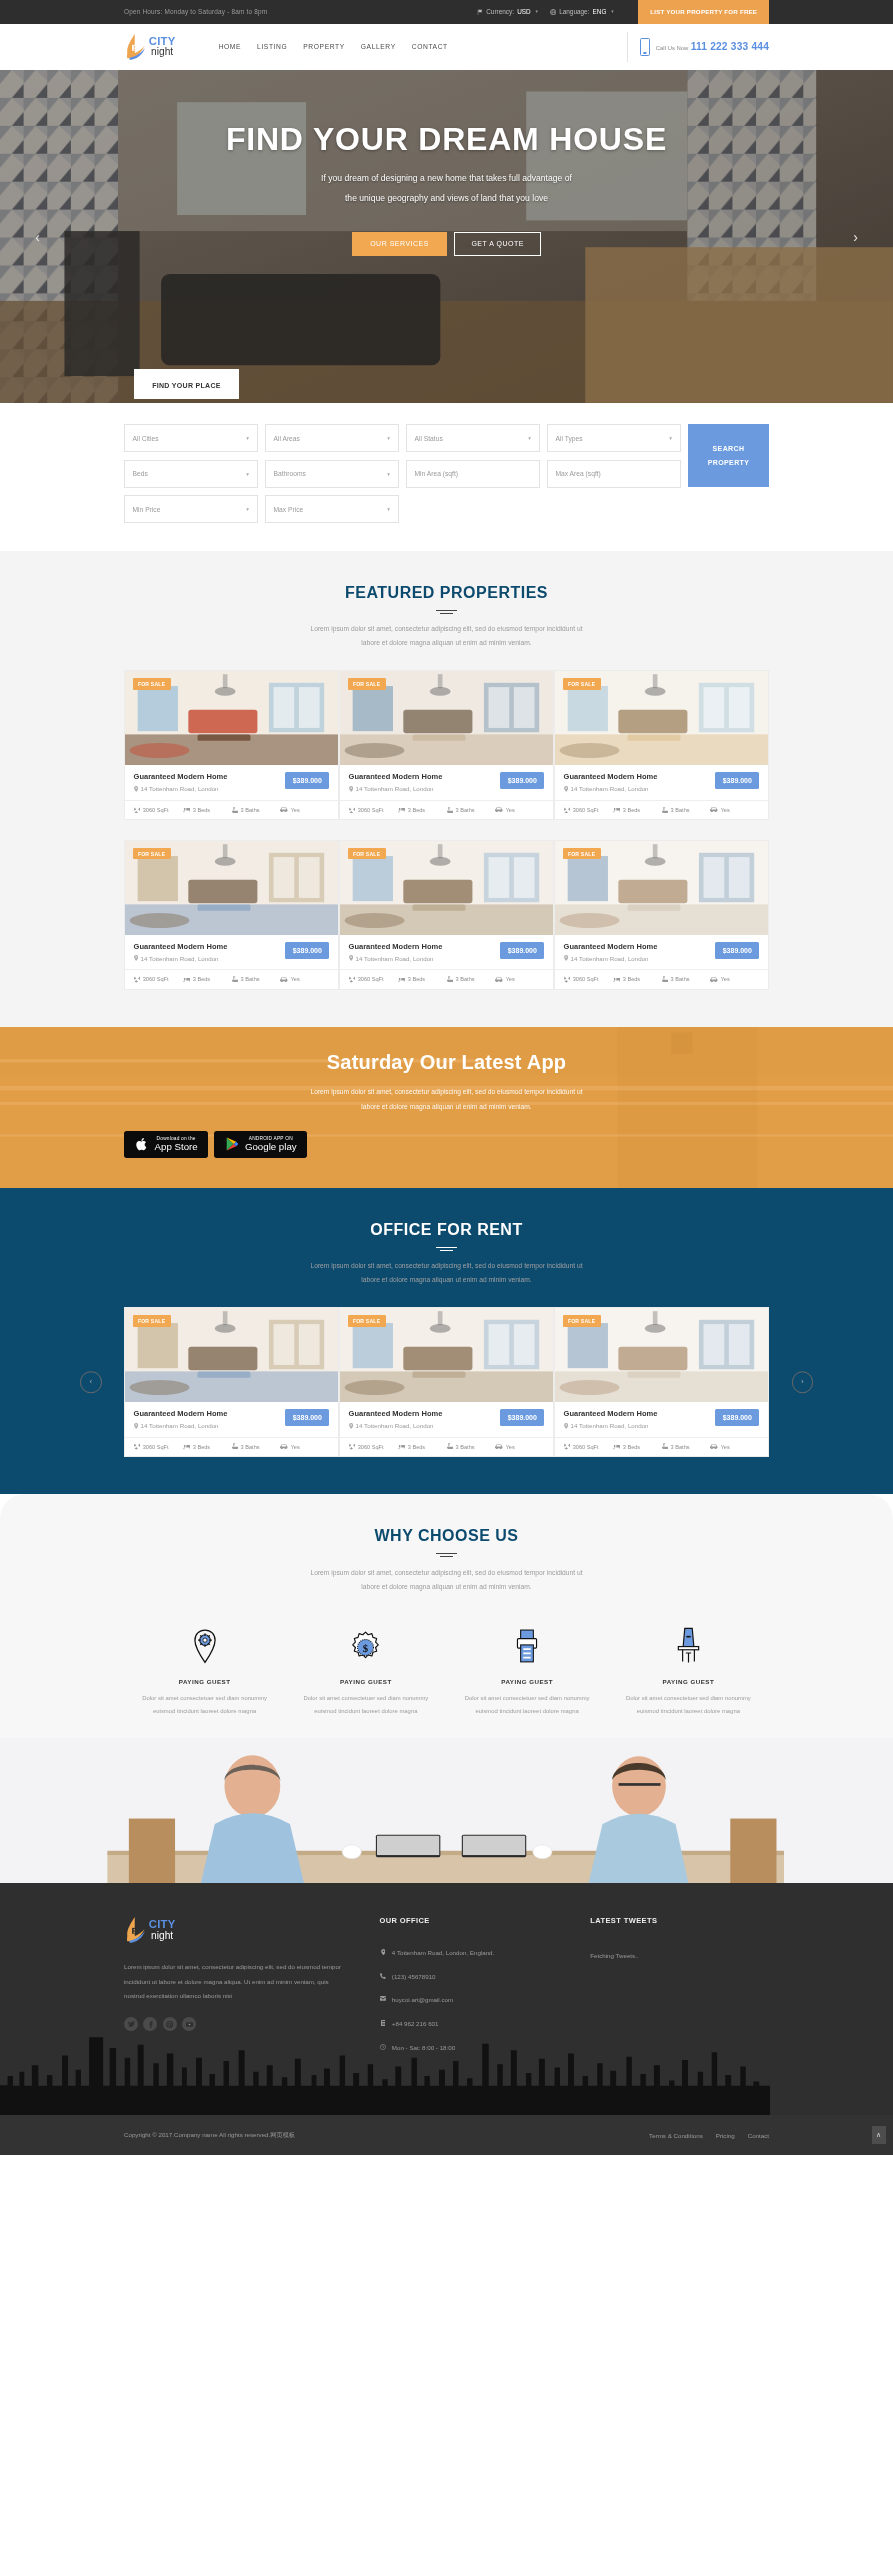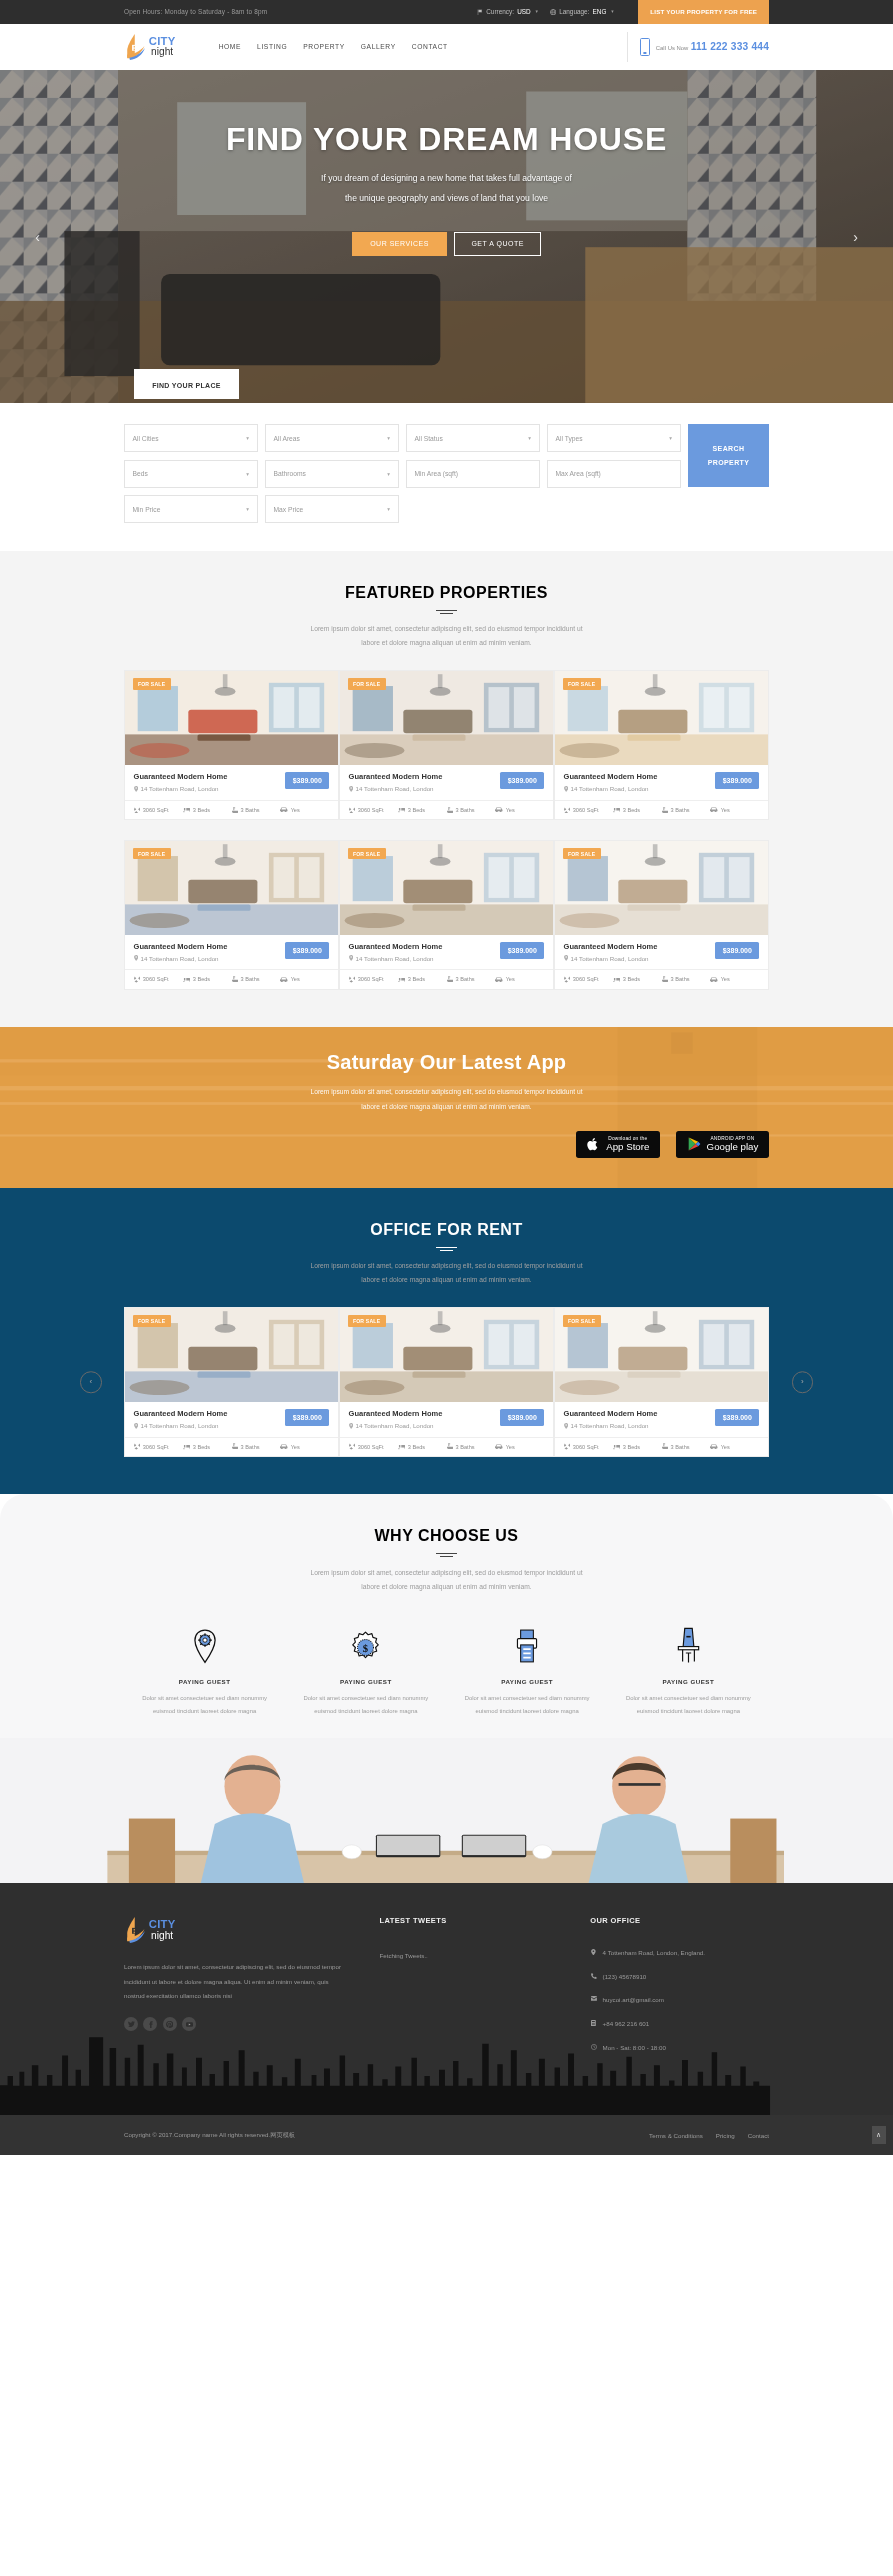--- a/index.html
+++ b/index.html
@@ -72,21 +72,21 @@
          font-size:6.7px; color:#9a9a9a; position:relative; background:#fff; cursor:pointer; }
   .fld .car { margin-left:auto; font-size:5.4px; color:#aaa; }
   .btn-search { width:81px; background:#6b9ade; color:#fff; border:none; cursor:pointer;
                 height:63px; font-size:7px; font-weight:bold; letter-spacing:0.4px; line-height:1.9; }
 
   
   .sec { padding:33px 0 37px; }
   .sec-grey { background:#f4f4f4; }
   .sec-dark { background:#0c4a6e; }
   .sec-light { background:#f7f7f8;border-radius:25px; }
-  .sec-title { text-align:center; font-size:16px; letter-spacing:0.5px; color:#000000; font-weight:bold;}
+  .sec-title { text-align:center; font-size:16px; letter-spacing:0.5px; color:#0c4a6e; font-weight:bold;}
   .sec-dark .sec-title { color:#fff; }
   .divider { width:21.5px; height:0; margin:7.5px auto 0; border-top:1.1px solid #444; position:relative;}
   .divider:after { content:""; position:absolute; left:4.3px; top:2.7px; width:13px; border-top:1.1px solid #444;}
   .sec-dark .divider, .sec-dark .divider:after { border-color:#fff; }
   .sec-sub { text-align:center; color:#9c9c9c; font-size:6.7px; line-height:2.1; margin-top:11.8px; }
   .sec-dark .sec-sub { color:#a0a0a0; }
 
   
   .cards { width:645px; margin:19.3px auto 0; display:grid; grid-template-columns:repeat(3,1fr); }
   .card { background:#fff; border:0.5px solid #ececec; }
@@ -104,21 +104,21 @@
   .mi { display:flex; align-items:center; gap:2.7px; flex:1; }
   .mi svg { flex:0 0 auto; }
 
   
   .appsec { position:relative; height:161px; overflow:hidden; }
   .appsec .bgimg { position:absolute; inset:0; }
   .appsec .tint { position:absolute; inset:0; background:rgba(236,164,74,.72); }
   .appsec .inner { position:relative; width:645px; margin:0 auto; text-align:center; padding-top:23.6px; }
   .appsec h2 { color:#fff; font-size:20px; font-weight:bold; letter-spacing:0.2px; }
   .appsec p { color:#fff; font-size:6.7px; line-height:2.2; margin-top:11.8px; opacity:.95;}
-  .stores { display:flex; gap:16px; justify-content:flex-end; margin-top:16px; }
+  .stores { display:flex; gap:6px; justify-content:flex-start; margin-top:16px; }
   .store { background:#0b0b0b; border-radius:2.7px; padding:5.4px 10.7px; display:flex; align-items:center;
            gap:5.9px; cursor:pointer; }
   .store .t1 { color:#fff; font-size:4.8px; letter-spacing:0.2px; display:block; }
   .store .t2 { color:#fff; font-size:9.7px; display:block; line-height:1.05; margin-top:0.5px;}
 
   
   .carousel { width:645px; margin:19.3px auto 0; position:relative; }
   .carousel .cards { margin-top:0; }
   .carousel-arrow { position:absolute; top:50%; transform:translateY(-50%); width:21.5px; height:21.5px;
                     border:0.5px solid #6a6a6a; border-radius:50%; color:#aaa; display:flex;
@@ -966,24 +966,20 @@
           </span>
         <span class="soc">
             <svg width="7" height="7" viewBox="0 0 16 16">
               <rect x="0" y="3" width="16" height="10" rx="2.4"></rect>
               <path d="M6.3 5.7l4.3 2.3-4.3 2.3z" fill="#9b9b9b"></path>
             </svg>
           </span>
       </div>
     </div>
     <div class="fcol">
-      <h5>LATEST TWEETS</h5>
-      <div class="ftxt">Fetching Tweets..</div>
-    </div>
-    <div class="fcol">
       <h5>OUR OFFICE</h5>
       <div class="offline">
         <span class="oi">
             <svg width="4.8" height="6.4" viewBox="0 0 10 14" fill="#9a9a9a">
               <path d="M5 0C2.2 0 0 2.2 0 5c0 3.8 5 9 5 9s5-5.2 5-9c0-2.8-2.2-5-5-5zm0 6.8A1.8 1.8 0 115 3.2a1.8 1.8 0 010 3.6z"></path>
             </svg>
           </span>
         <span>4 Tottenham Road, London, England.</span>
       </div>
       <div class="offline">
@@ -1018,20 +1014,24 @@
       <div class="offline">
         <span class="oi">
             <svg width="5.9" height="5.9" viewBox="0 0 14 14">
               <circle cx="7" cy="7" r="6.2" fill="none" stroke="#9a9a9a" stroke-width="1.3"></circle>
               <path d="M7 3.4V7l2.6 1.6" stroke="#9a9a9a" stroke-width="1.3" fill="none"></path>
             </svg>
           </span>
         <span>Mon - Sat: 8:00 - 18:00</span>
       </div>
     </div>
+    <div class="fcol">
+      <h5>LATEST TWEETS</h5>
+      <div class="ftxt">Fetching Tweets..</div>
+    </div>
   </div>
 </div>
 
 <div class="copybar">
   <div class="inner">
     <span>Copyright © 2017.Company name All rights reserved.网页模板</span>
     <span class="copylinks">
       <a>Terms &amp; Conditions</a>
       <a>Pricing</a>
       <a>Contact</a>

